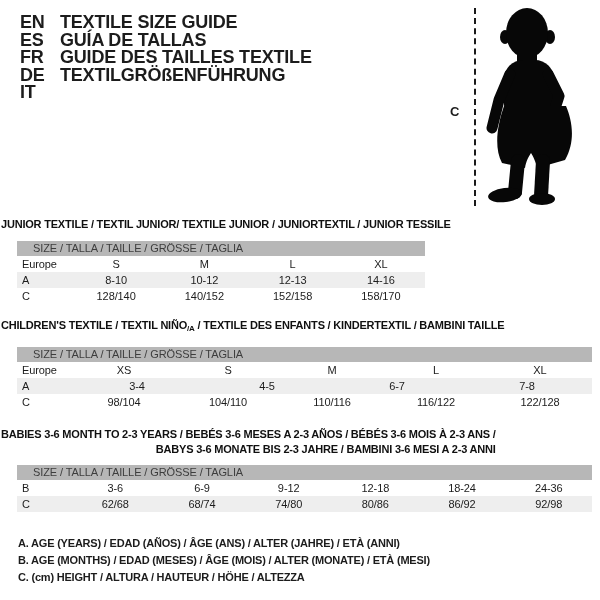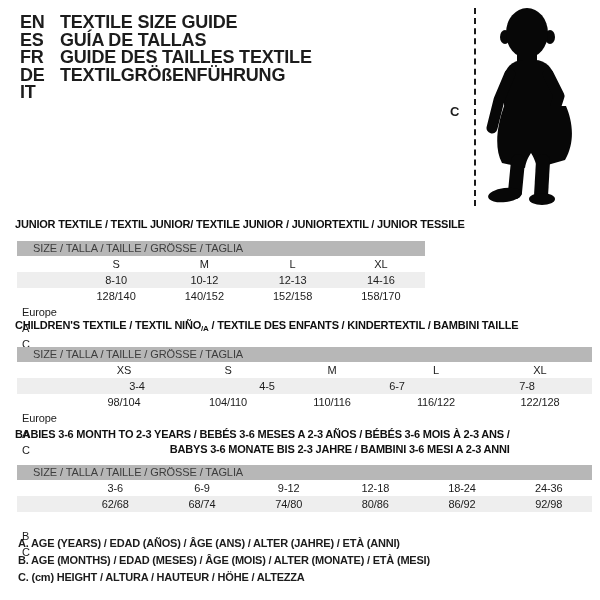--- a/index.html
+++ b/index.html
@@ -26,33 +26,33 @@
   .lang-row .label{white-space:nowrap;}
 
   
   .figure{position:absolute;left:440px;top:0;width:160px;height:215px;}
   .dashed-line{position:absolute;left:34px;top:8px;height:198px;width:0;border-left:2px dashed #191919;}
   .c-label{position:absolute;left:10px;top:104px;font-size:13px;font-weight:bold;}
   .baby-svg{position:absolute;left:42px;top:6px;}
 
   
   .tbl-title{
-    position:absolute;left:15px;
+    position:absolute;left:1px;
     font-size:11px;font-weight:bold;letter-spacing:-0.2px;
     white-space:nowrap;color:#101010;
   }
   .tbl-title .sub{font-size:8px;vertical-align:-2px;}
   .tbl{position:absolute;left:17px;font-size:11px;letter-spacing:-0.1px;}
   .tbl-head{
     height:15px;line-height:15px;background:var(--bar-gray);
     color:var(--bar-ink);padding-left:16px;font-size:11px;
   }
   .tbl-row{display:flex;height:16px;line-height:16px;}
   .tbl-row.shaded{background:var(--stripe-gray);}
-  .tbl-row .lbl{flex:0 0 55px;padding-left:5px;text-align:left;margin-top:48px;}
+  .tbl-row .lbl{flex:0 0 55px;padding-left:5px;text-align:left;}
   .tbl-row .cell{flex:1 1 0;text-align:center;}
 
   .tbl1{top:241px;width:408px;}
   .t1-title{top:218px;}
   .tbl2{top:347px;width:575px;}
   .t2-title{top:319px;}
   .tbl3{top:465px;width:575px;}
   .t3-title{top:427px;line-height:15px;text-align:right;}
 
   

